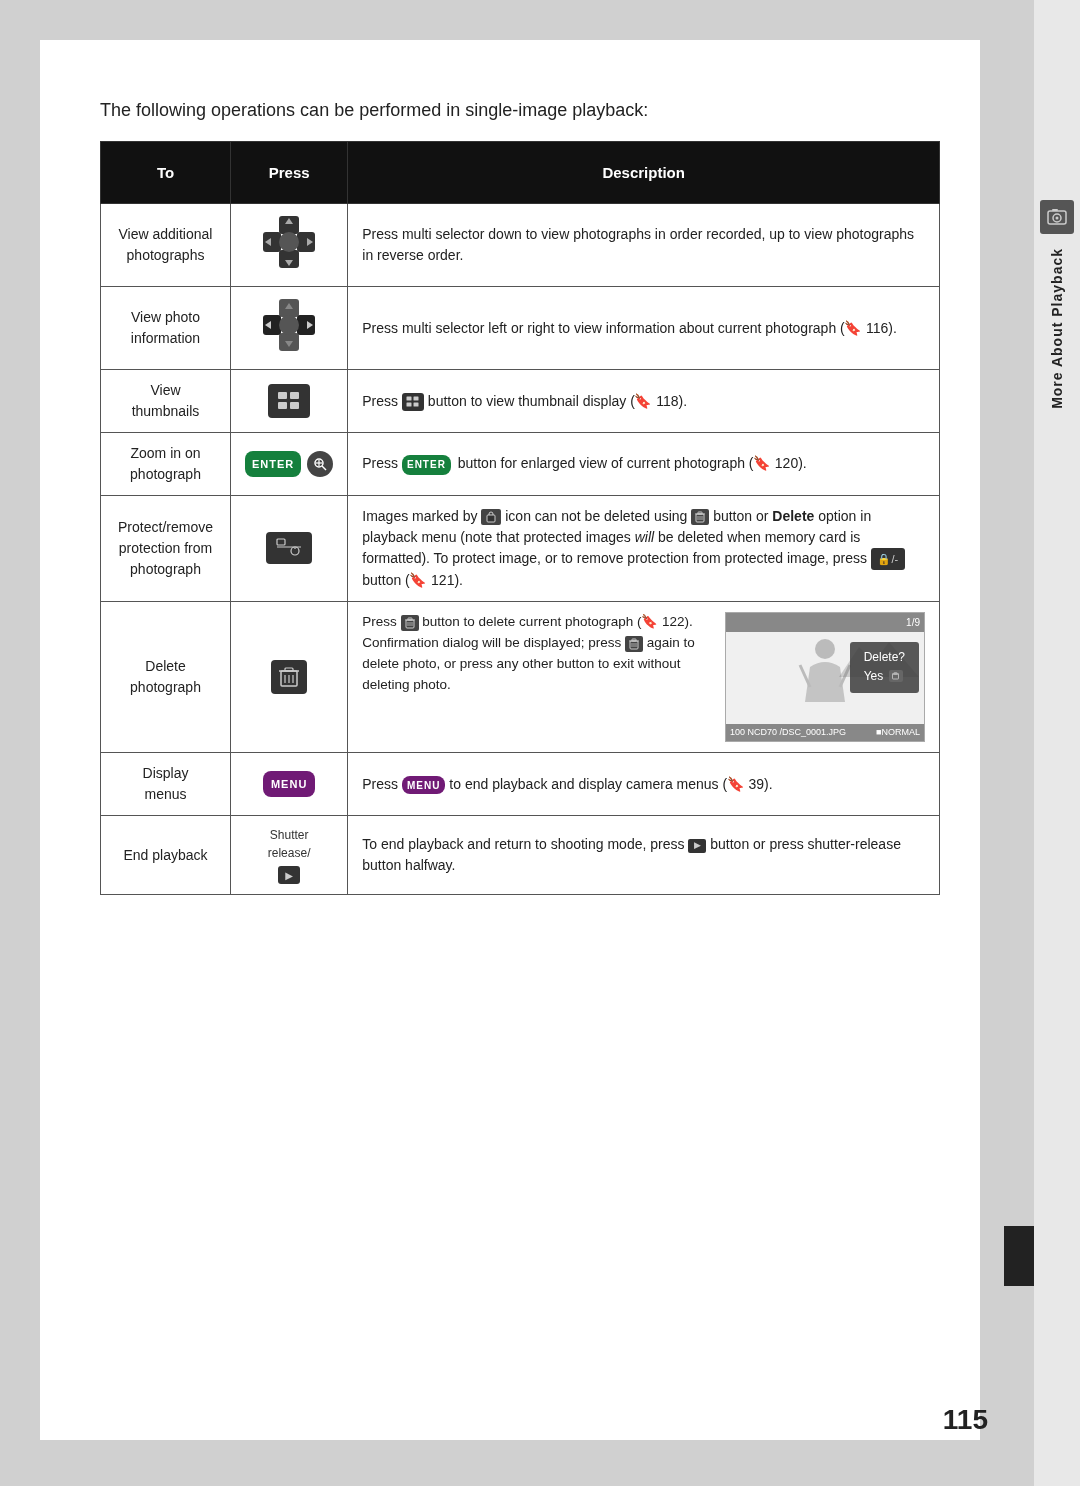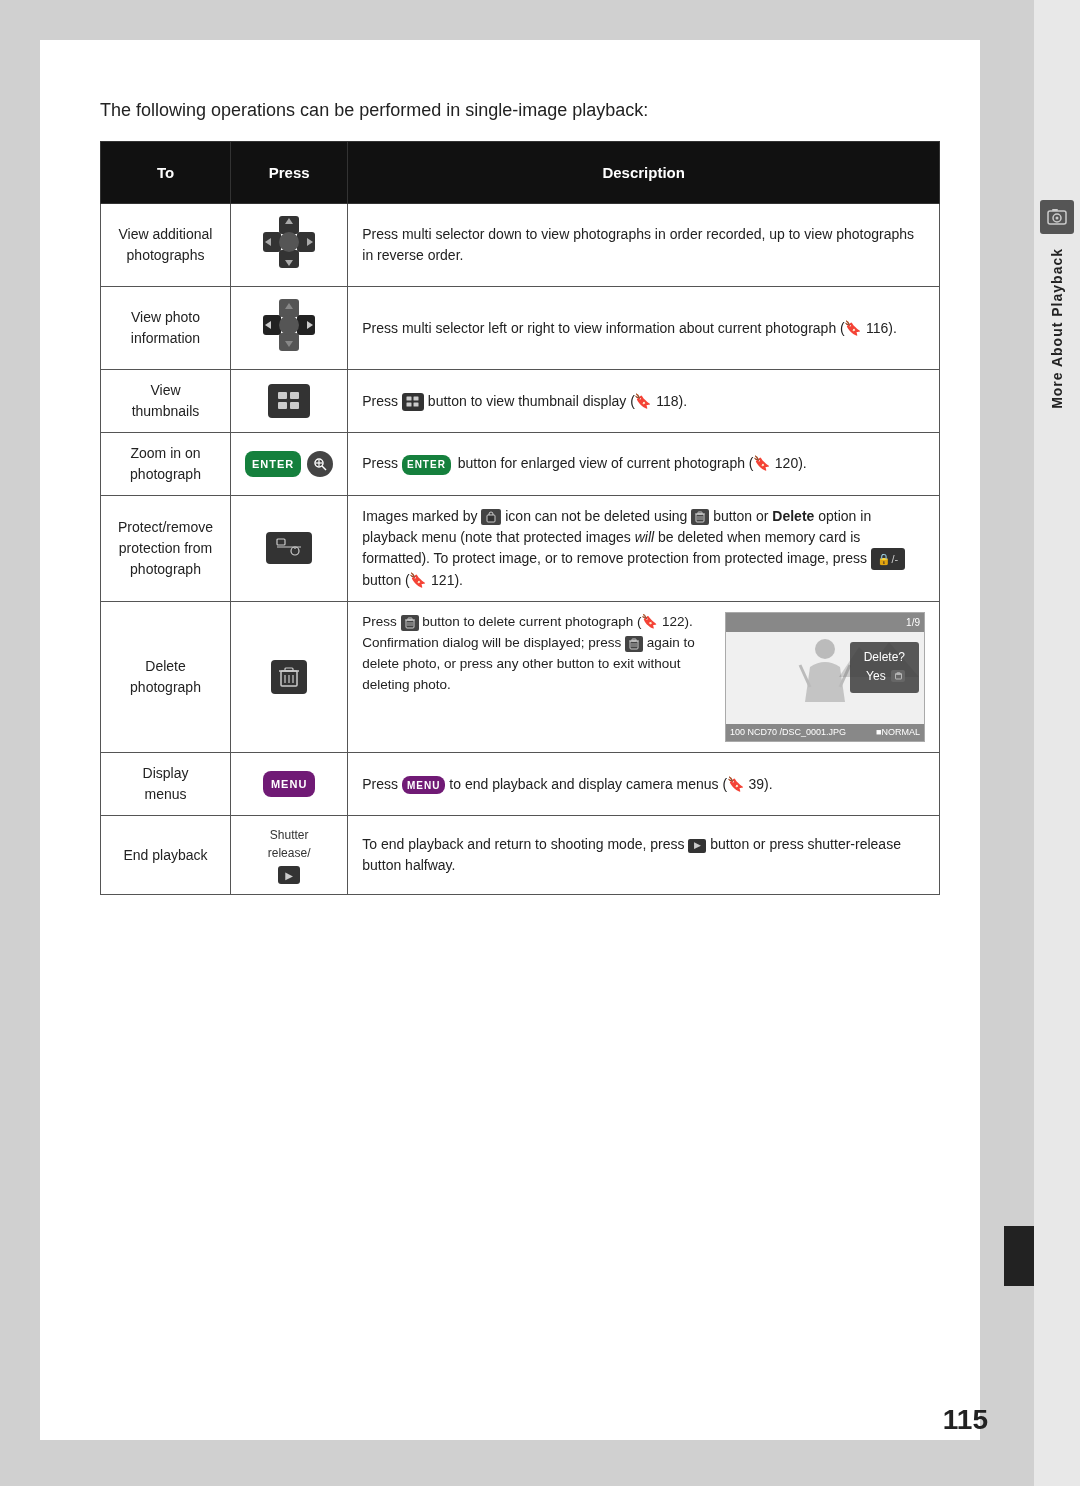--- a/index.html
+++ b/index.html
@@ -152,21 +152,20 @@
       display: inline-block;
       border: 1px solid #aaa;
       background: #f0f0f0;
       width: 200px;
       height: 130px;
       position: relative;
       vertical-align: middle;
       margin-left: 6px;
       font-size: 11px;
       overflow: hidden;
-      text-align: right;
     }
     .delete-preview-top {
       background: #888;
       color: #fff;
       font-size: 10px;
       padding: 2px 4px;
       display: flex;
       justify-content: flex-end;
     }
     .delete-preview-img {

